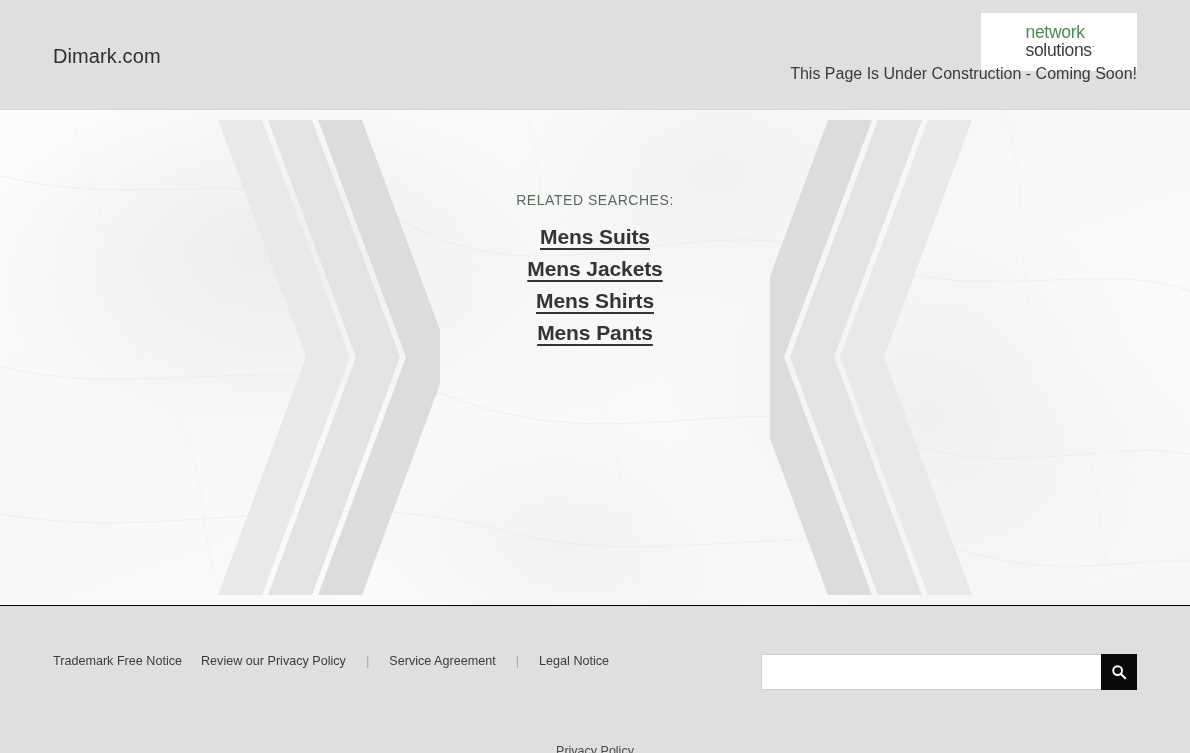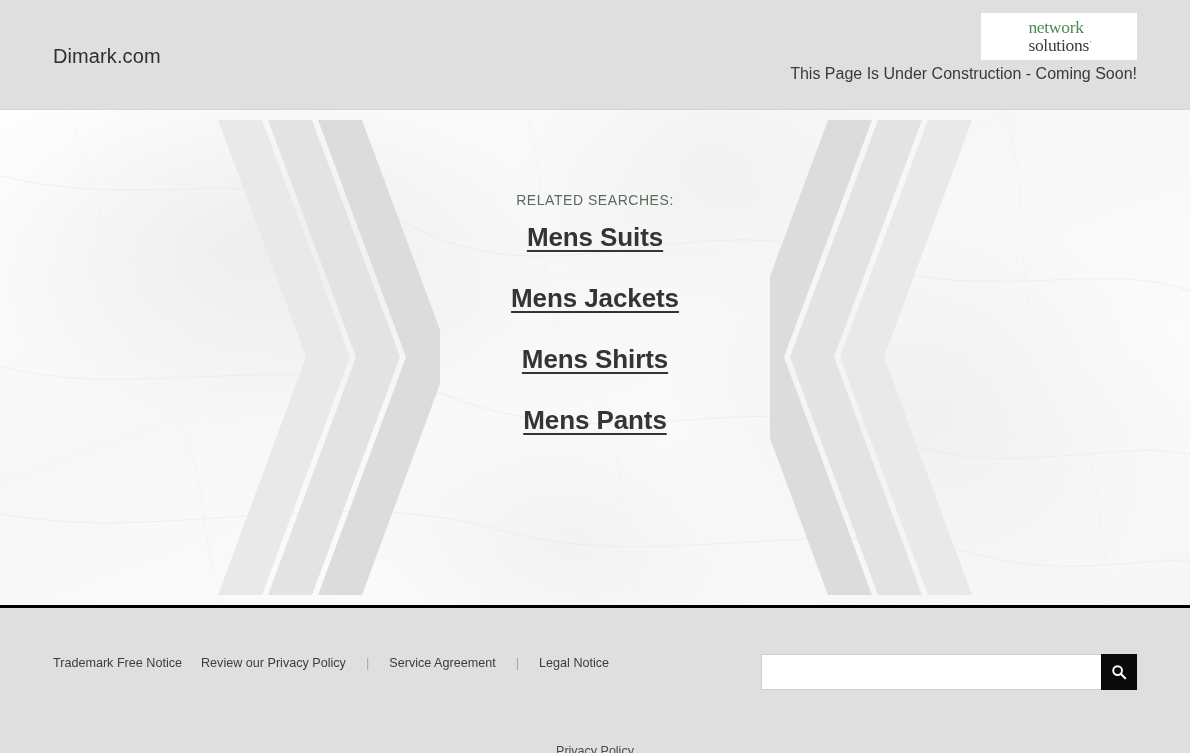--- a/index.html
+++ b/index.html
@@ -44,26 +44,25 @@
     color: #2f2f2f;
     letter-spacing: 0.1px;
     line-height: 30px;
   }
 
   .ns-logo-box {
     position: absolute;
     right: 53px;
     top: 13px;
     width: 156px;
-    height: 47px;
+    height: 58px;
     background: #ffffff;
     display: flex;
     align-items: center;
     justify-content: center;
-    font-family: Liberation Serif, serif;
   }
 
   .ns-logo-inner {
     text-align: left;
     line-height: 1.02;
     padding-left: 2px;
   }
 
   .ns-network {
     display: block;
@@ -142,39 +141,39 @@
   .related-label {
     font-size: 14px;
     color: #5a6b5c;
     letter-spacing: 0.55px;
     font-weight: 400;
     margin-bottom: 16px;
   }
 
   .search-link {
     display: block;
-    font-size: 26px;
+    font-size: 21px;
     font-weight: 700;
     color: #343434;
     text-decoration: underline;
     text-underline-offset: 4px;
-    margin: 0 auto 35px auto;
+    margin: 0 auto 6px auto;
     line-height: 26px;
     width: fit-content;
     letter-spacing: -0.1px;
   }
   .search-link:last-child { margin-bottom: 0; }
 
   
   .footer {
     position: relative;
     height: 148px;
     flex: 0 0 148px;
     background: #dfdfdf;
-    border-top: 3px solid #000000;
+    border-top: 1px solid #000000;
   }
 
   .footer-links {
     position: absolute;
     left: 53px;
     top: 47px;
     display: flex;
     align-items: center;
     font-size: 12.6px;
     color: #3c3c3c;

